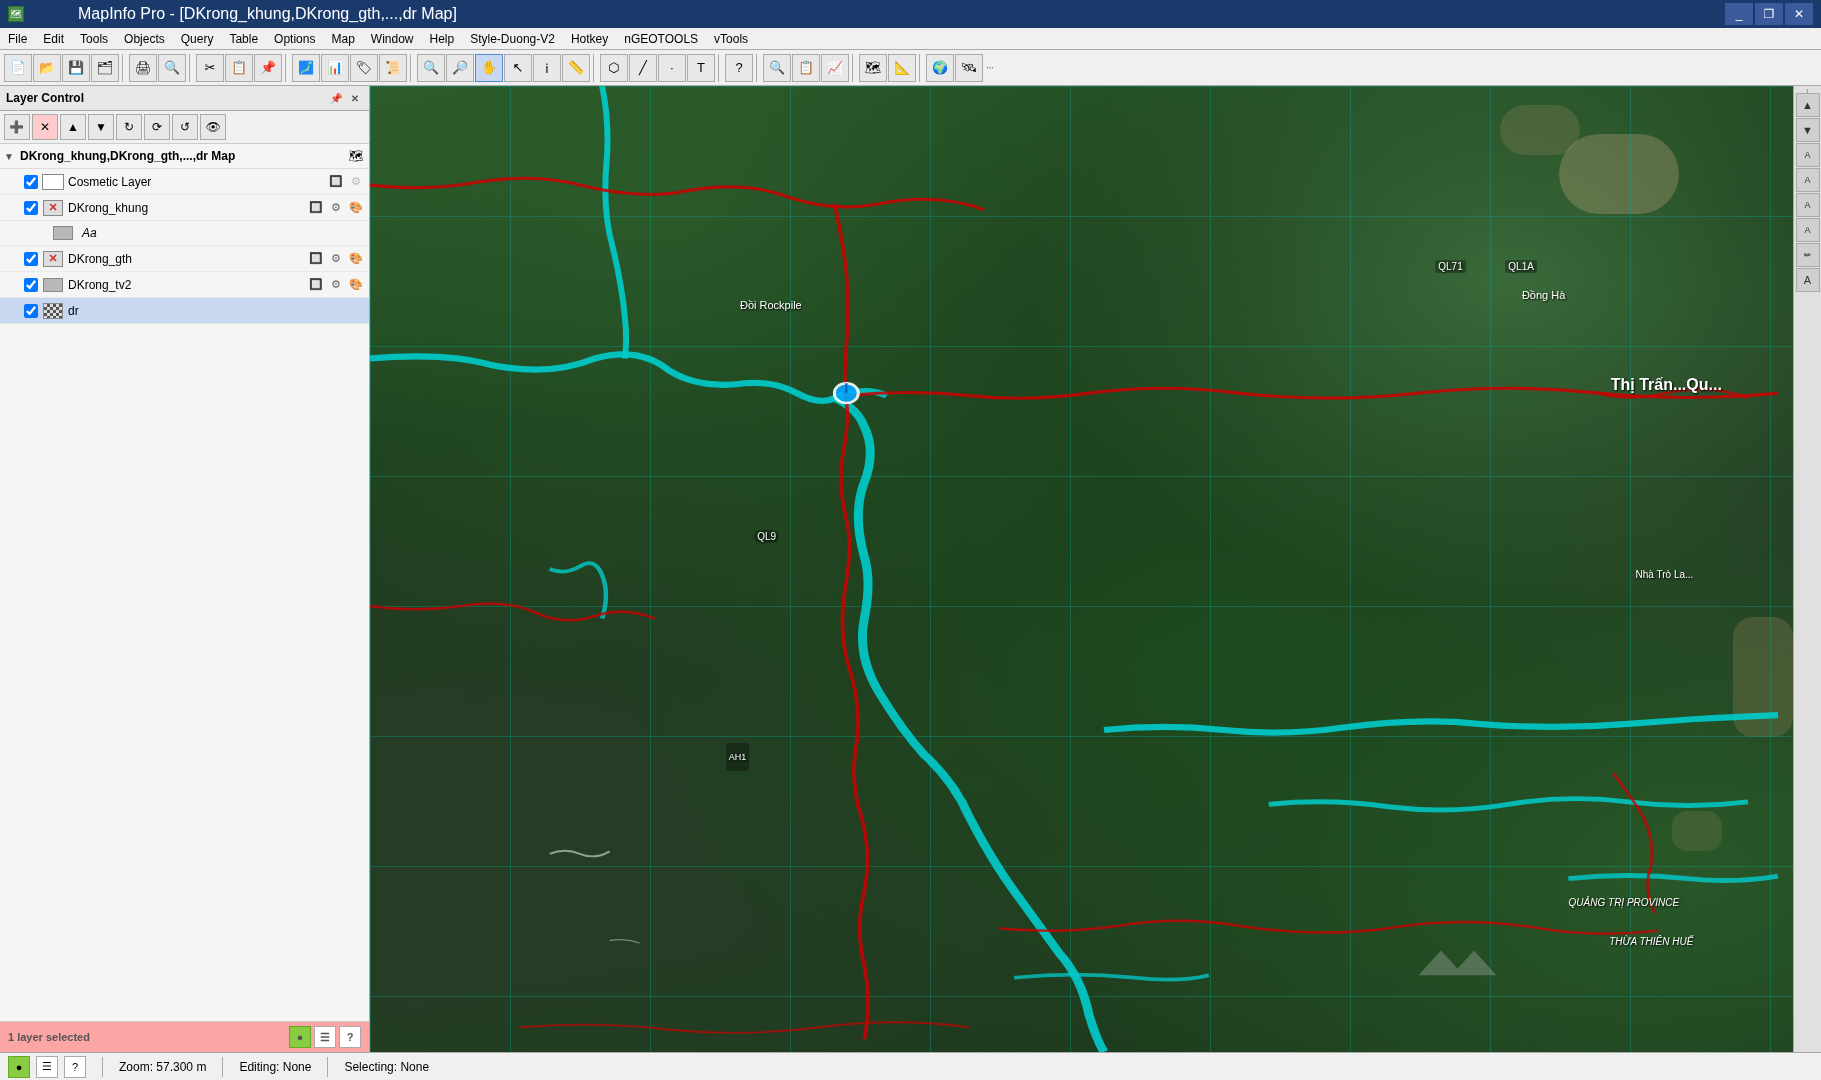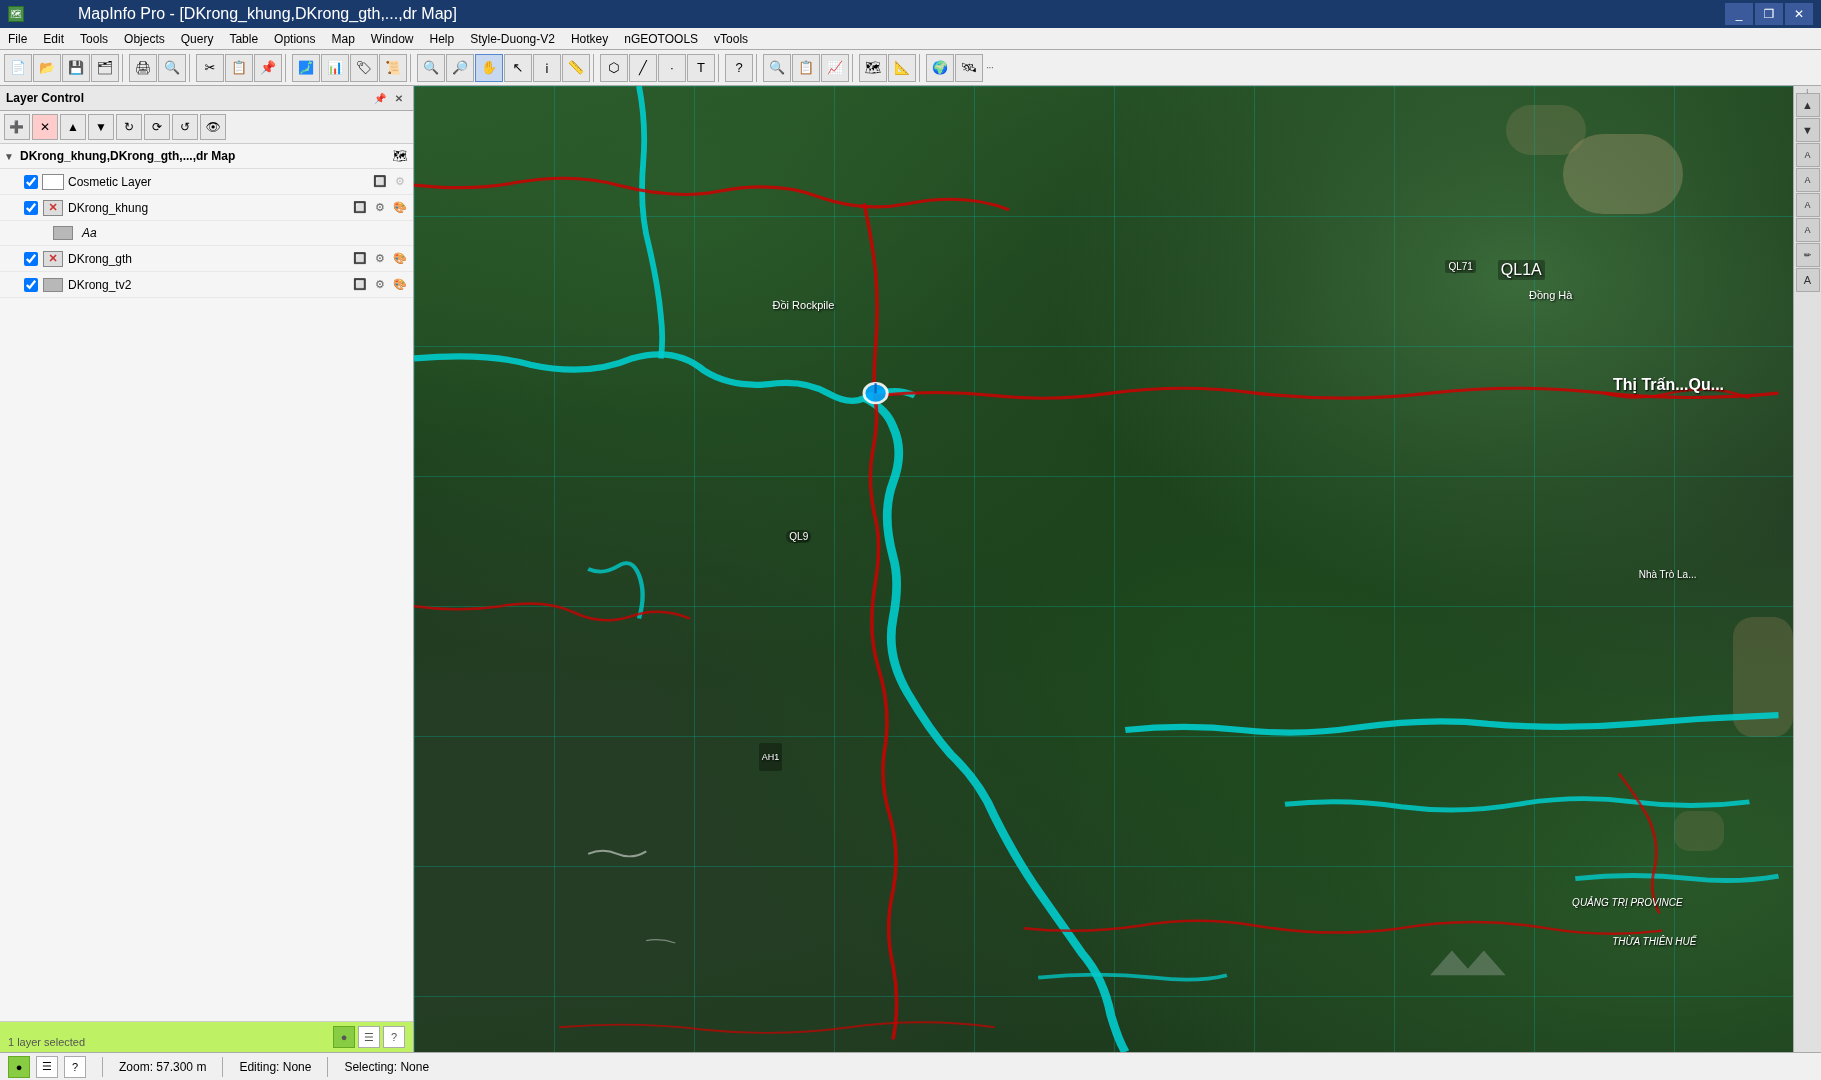--- a/index.html
+++ b/index.html
@@ -65,21 +65,21 @@
     .toolbar-dots { color: #666; font-size: 10px; padding: 0 2px; letter-spacing: -1px; }
 
     
     .main-area {
       display: flex;
       height: calc(1080px - 28px - 22px - 36px - 28px);
     }
 
     
     .layer-panel {
-      width: 414px;
+      width: 370px;
       background: #f5f5f5;
       border-right: 1px solid #aaa;
       display: flex;
       flex-direction: column;
       position: relative;
     }
     .layer-panel-header {
       background: #e8e8e8;
       border-bottom: 1px solid #aaa;
       padding: 4px 6px;
@@ -244,24 +244,25 @@
       color: #333;
     }
     .rsb-dots { color: #888; font-size: 10px; letter-spacing: -2px; writing-mode: vertical-rl; }
 
     
     .layer-status {
       padding: 4px 8px;
       font-size: 11px;
       color: #555;
       border-top: 1px solid #ccc;
-      background: #bef264;
-      display: flex;
-      align-items: flex-end;
+      background: #fca5a5;
+      display: flex;
+      align-items: center;
       justify-content: space-between;
+      font-weight: bold;
     }
     .layer-status-icons { display: flex; gap: 3px; }
     .lst-btn { width: 22px; height: 22px; border: 1px solid #aaa; background: white; cursor: pointer; display: flex; align-items: center; justify-content: center; font-size: 11px; }
     .lst-btn.green { background: #88cc44; border-color: #66aa22; }
   </style>
 </head>
 <body>
 
 <div class="title-bar">
   <div class="title-bar-left">
@@ -425,20 +426,29 @@
           <div class="folder-icon"></div>
         </div>
         <span class="layer-name">DKrong_tv2</span>
         <div class="layer-right-icons">
           <div class="layer-right-icon">🔲</div>
           <div class="layer-right-icon">⚙</div>
           <div class="layer-right-icon">🎨</div>
         </div>
       </div>
 
+      <div class="layer-row selected">
+        <input type="checkbox" class="layer-checkbox" checked="" style="">
+        <div class="layer-icon">
+          <div class="checker-icon"></div>
+        </div>
+        <span class="layer-name">dr</span>
+        <div class="layer-right-icons">
+        </div>
+      </div>
 
     </div>
 
     <div class="layer-status">
       <span>1 layer selected</span>
       <div class="layer-status-icons">
         <div class="lst-btn green">●</div>
         <div class="lst-btn">☰</div>
         <div class="lst-btn">?</div>
       </div>
@@ -510,21 +520,21 @@
 
       <div class="map-label" style="top:22%;left:26%;font-size:11px;">
         <span>Đồi Rockpile</span>
       </div>
       <div class="map-label" style="top:21%;right:16%;font-size:11px;">Đồng Hà</div>
       <div class="map-label" style="top:30%;right:5%;font-size:16px;font-weight:bold;">Thị Trấn...Qu...</div>
       <div class="map-label" style="top:50%;right:7%;font-size:10px;">Nhà Trò La...</div>
       <div class="map-label" style="top:84%;right:8%;font-size:10px;font-style:italic;">QUẢNG TRỊ PROVINCE</div>
       <div class="map-label" style="top:88%;right:7%;font-size:10px;font-style:italic;">THỪA THIÊN HUẾ</div>
 
-      <div class="map-label" style="top:18%;right:18%;font-size:16px;background:rgba(0,0,0,0.3);padding:1px 3px;border-radius:2px;">QL1A</div>
+      <div class="map-label" style="top:18%;right:18%;font-size:10px;background:rgba(0,0,0,0.3);padding:1px 3px;border-radius:2px;">QL1A</div>
       <div class="map-label" style="top:18%;right:23%;font-size:10px;background:rgba(0,0,0,0.3);padding:1px 3px;border-radius:2px;">QL71</div>
       <div class="map-label" style="top:46%;left:27%;font-size:10px;background:rgba(0,0,0,0.3);padding:1px 3px;border-radius:6px;">QL9</div>
       <div class="map-label" style="top:68%;left:25%;font-size:9px;background:rgba(0,0,0,0.3);padding:9px 3px;border-radius:2px;">AH1</div>
     </div>
   </div>
 
   <div class="right-sidebar">
     <div class="rsb-dots">···</div>
     <button class="rsb-btn">▲</button>
     <button class="rsb-btn">▼</button>

